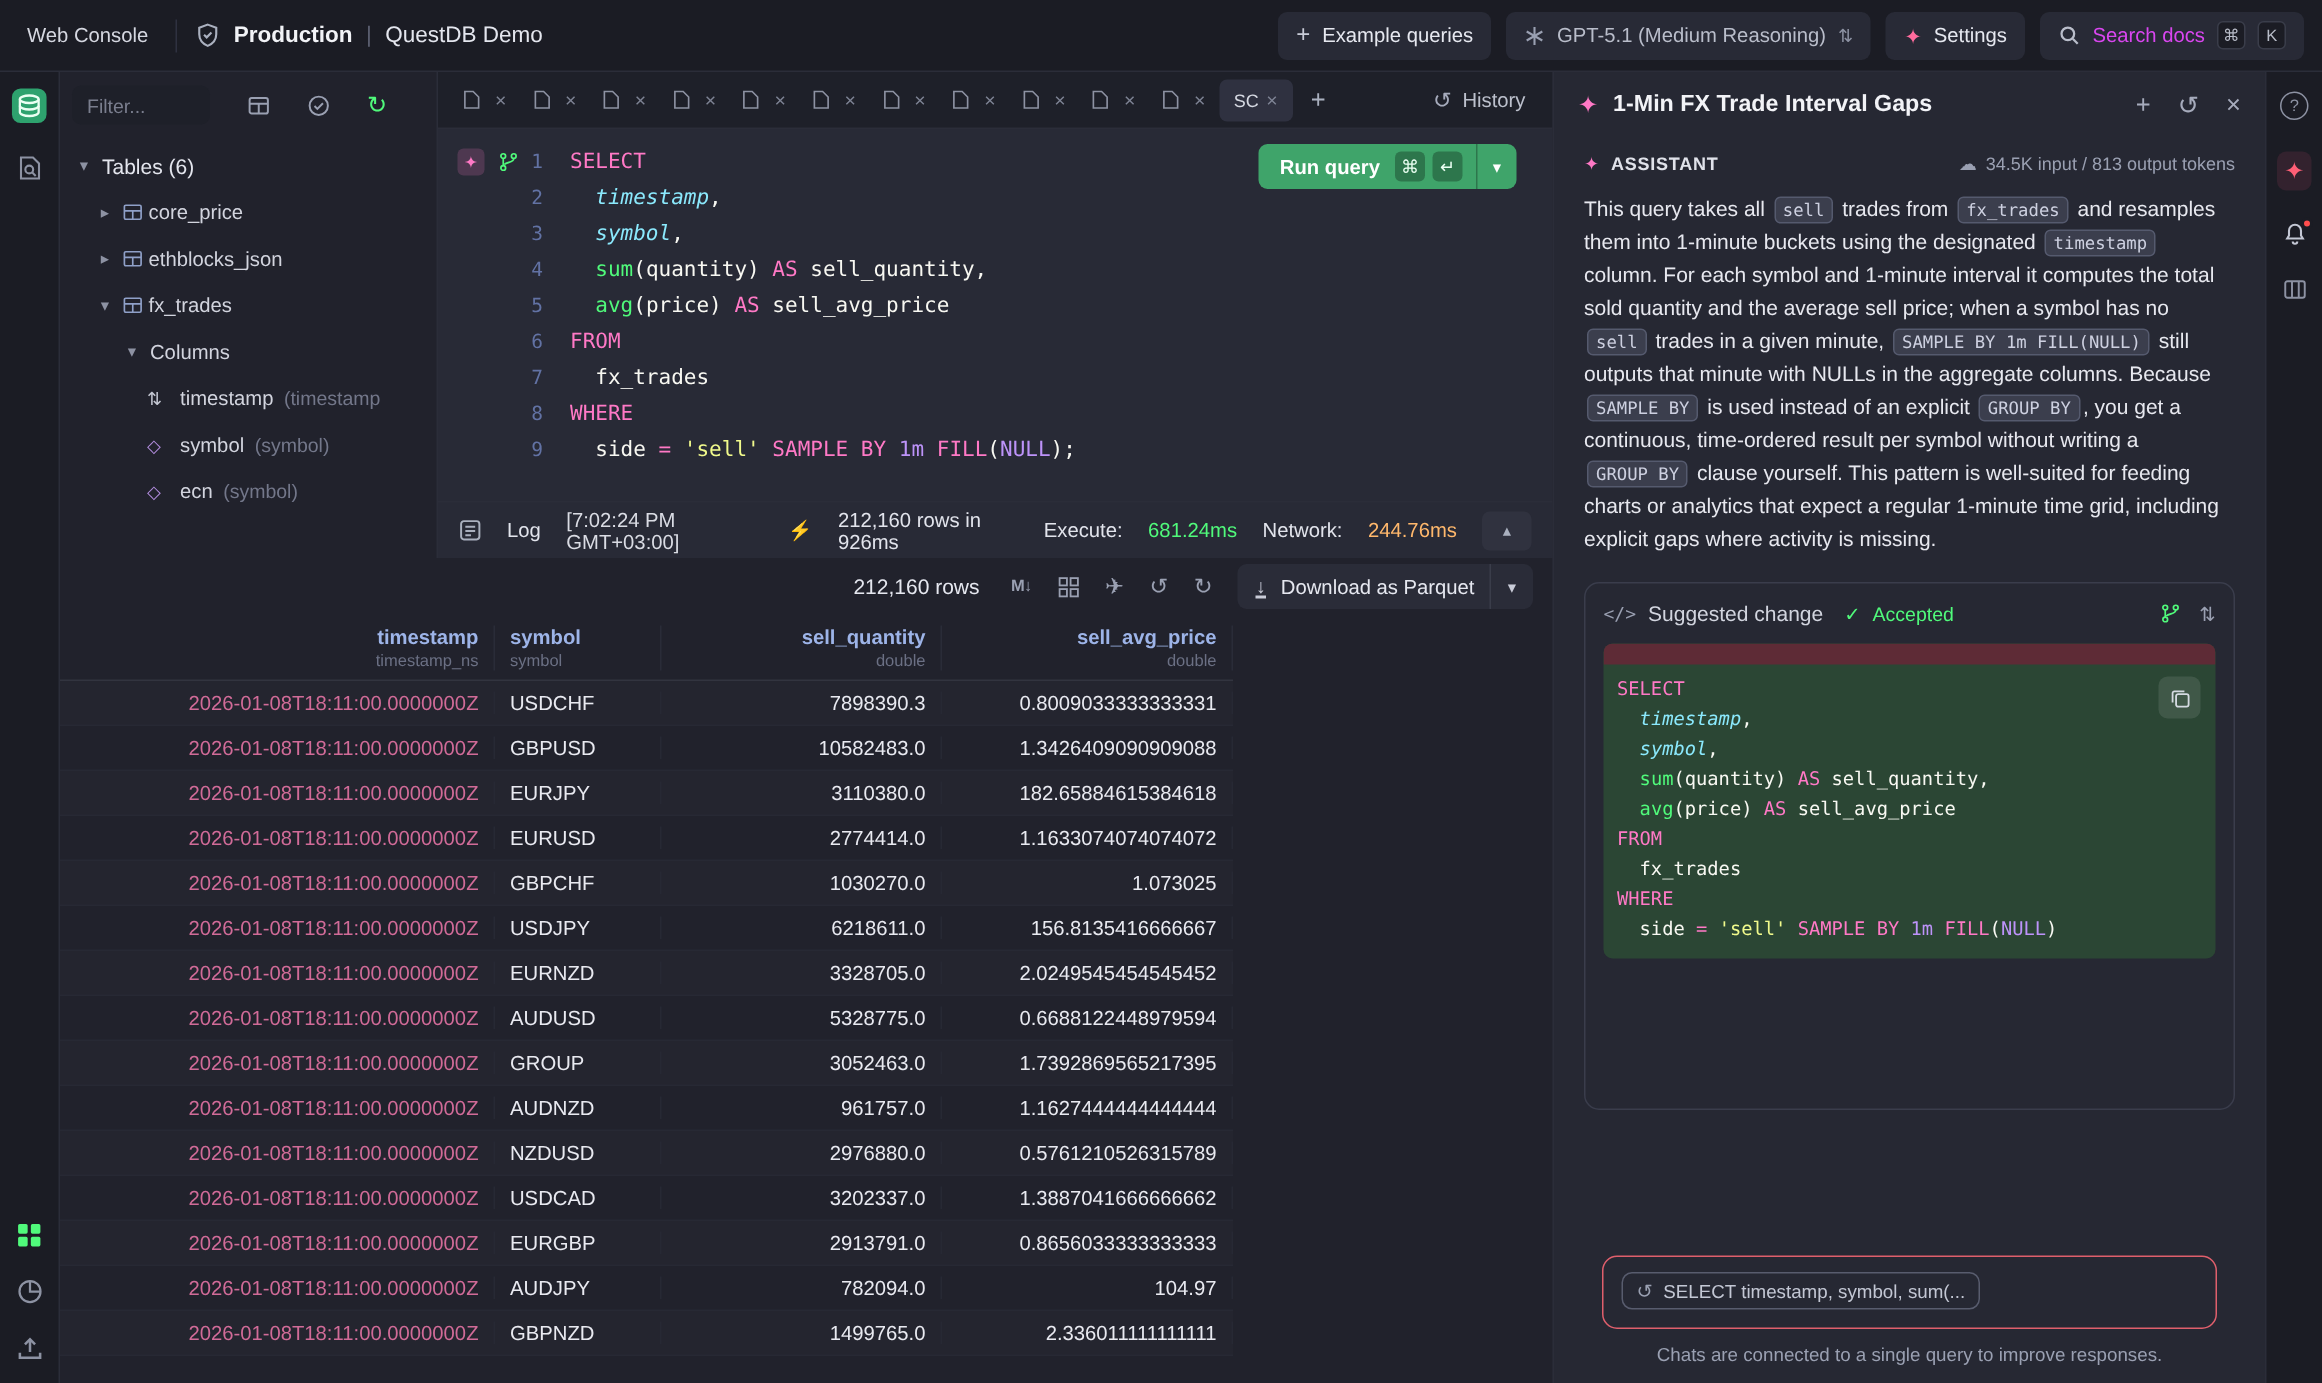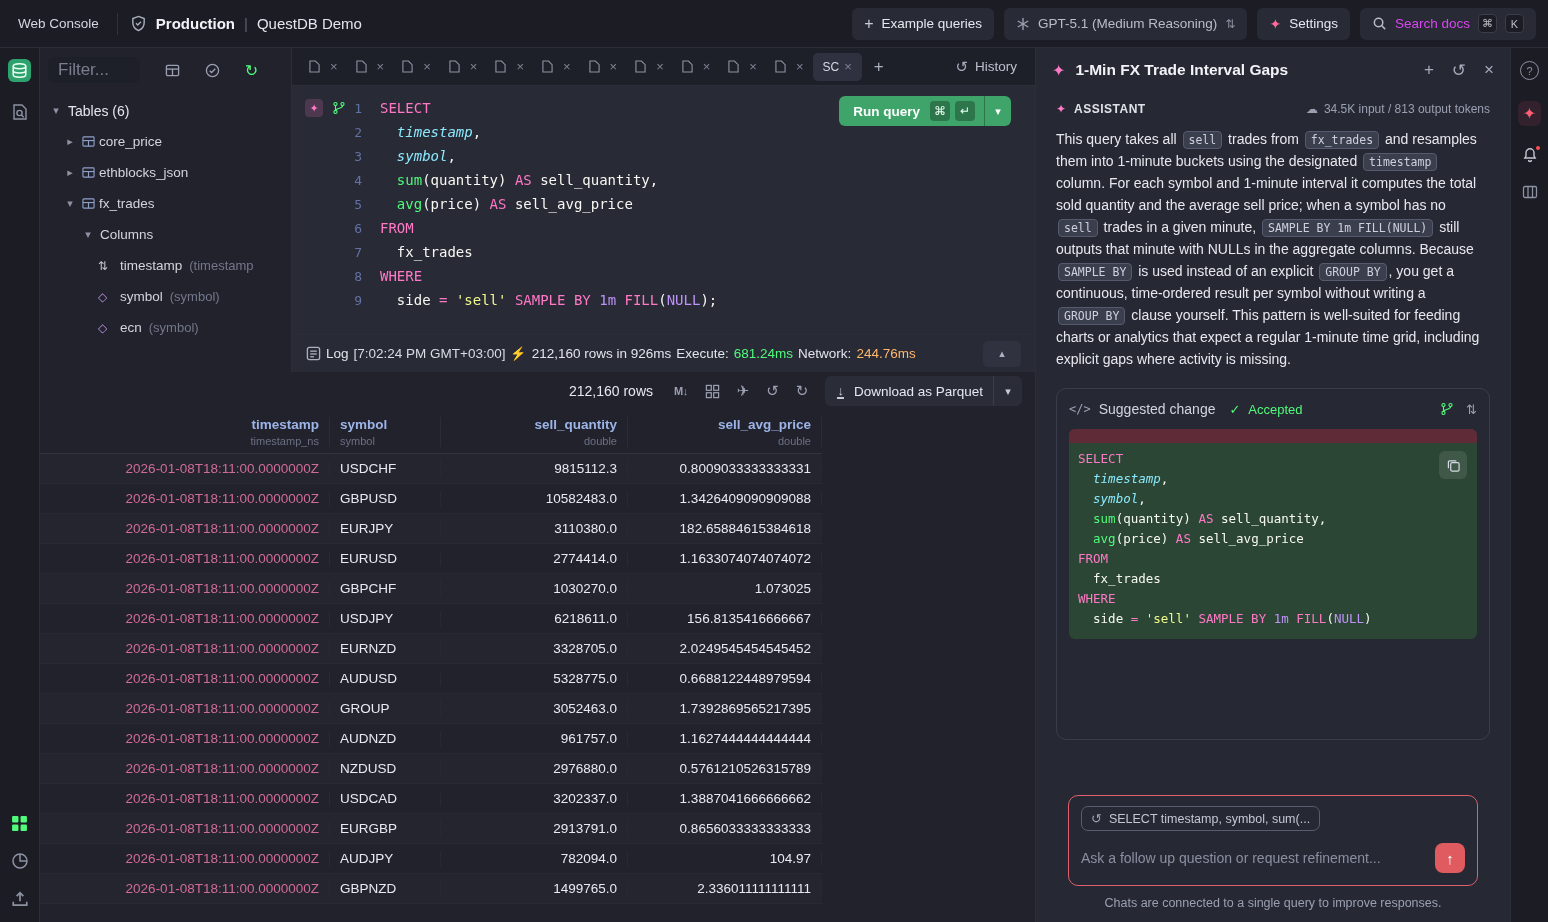--- a/index.html
+++ b/index.html
@@ -39,21 +39,21 @@
   .rail-green { color:#50fa7b; }
 
   .content { flex:1; display:flex; flex-direction:column; min-width:0; }
   .upper { height:324px; flex:none; display:flex; min-width:0; }
 
   
   .tables-panel { width:252px; flex:none; background:#21222c; border-right:1px solid #2b2d39;
     padding-top:9px; overflow:hidden; }
   .filter-row { display:flex; align-items:center; padding:0 8px; gap:0; }
   .filter-input { width:92px; height:26px; background:#1e2029; border:none; border-radius:6px;
-    color:#c8cad4; padding:0 10px; font-size:17px; outline:none; font-family:"Liberation Sans",sans-serif; }
+    color:#c8cad4; padding:0 10px; font-size:13px; outline:none; font-family:"Liberation Sans",sans-serif; }
   .filter-input::placeholder { color:#7a7e8e; }
   .tp-icons { flex:1; display:flex; justify-content:space-evenly; align-items:center; }
   .tp-icon { color:#9aa0b2; cursor:pointer; font-size:15px; }
   .tp-icon.green { color:#50fa7b; font-size:16px; }
   .tree { margin-top:12px; }
   .tree-row { height:31px; display:flex; align-items:center; white-space:nowrap; overflow:hidden;
     cursor:pointer; font-size:13.5px; }
   .chev { width:16px; color:#8d92a3; font-size:11px; text-align:center; flex:none; }
   .tree-label { color:#d2d4de; margin-left:4px; }
   .tree-row.root { padding-left:8px; }
@@ -98,21 +98,21 @@
 
   .run-btn { position:absolute; top:10px; right:24px; height:30px; display:flex; align-items:center;
     background:#3fa46a; border-radius:6px; cursor:pointer; overflow:hidden; }
   .run-label { color:#fff; font-size:13.5px; font-weight:600; padding:0 10px 0 14px; }
   .kbd { width:20px; height:20px; background:rgba(0,0,0,0.28); border-radius:4px; color:#eafff2;
     font-size:12px; display:flex; align-items:center; justify-content:center; margin-right:5px; }
   .run-divider { width:1px; height:30px; background:rgba(0,0,0,0.28); margin-left:4px; }
   .run-chev { width:26px; text-align:center; color:#fff; font-size:11px; }
 
   .logbar { height:38px; flex:none; border-top:1px solid #2b2d39; display:flex; align-items:center;
-    gap:5px; padding:0 14px; font-size:13.5px; background:#282a36; }
+    gap:17px; padding:0 14px; font-size:13.5px; background:#282a36; }
   .log-icon { color:#aab0bf; }
   .log-label { color:#e2e4ec; }
   .log-ts { color:#dadce4; }
   .bolt { color:#f1fa8c; font-size:13px; }
   .log-rows { color:#e2e4ec; }
   .m-label { color:#e2e4ec; }
   .m-green { color:#50fa7b; }
   .m-orange { color:#ffb86c; }
   .collapse-btn { margin-left:auto; width:38px; height:26px; background:#30323f; border-radius:5px;
     display:flex; align-items:center; justify-content:center; color:#aab0bf; font-size:11px; cursor:pointer; }
@@ -652,21 +652,21 @@
             <div class="gh-cell al-r">
               <div class="gh-name">sell_avg_price</div>
               <div class="gh-type">double</div>
             </div>
           </div>
           <div class="grid-body">
 
               <div class="grid-row">
                 <span class="cell c-ts">2026-01-08T18:11:00.0000000Z</span>
                 <span class="cell c-sym">USDCHF</span>
-                <span class="cell c-num">9815112.3</span>
+                <span class="cell c-num">7898390.3</span>
                 <span class="cell c-num">0.8009033333333331</span>
               </div>
 
               <div class="grid-row">
                 <span class="cell c-ts">2026-01-08T18:11:00.0000000Z</span>
                 <span class="cell c-sym">GBPUSD</span>
                 <span class="cell c-num">10582483.0</span>
                 <span class="cell c-num">1.3426409090909088</span>
               </div>
 
@@ -833,24 +833,20 @@
           </div>
         </div>
 
         <div class="as-gap"></div>
 
         <div class="ask-box">
           <span class="q-chip">
             <span class="qc-icon">↺</span>
             <span>SELECT timestamp, symbol, sum(...</span>
           </span>
-          <div class="ask-row">
-            <span class="ask-placeholder">Ask a follow up question or request refinement...</span>
-            <span class="send-btn">↑</span>
-          </div>
         </div>
         <div class="as-footer">Chats are connected to a single query to improve responses.</div>
       </div>
     </aside>
 
     <nav class="right-rail">
       <span class="rr-question">?</span>
       <span class="rr-spark">✦</span>
       <span class="rr-bell">
         <svg width="16" height="16" viewBox="0 0 16 16">

